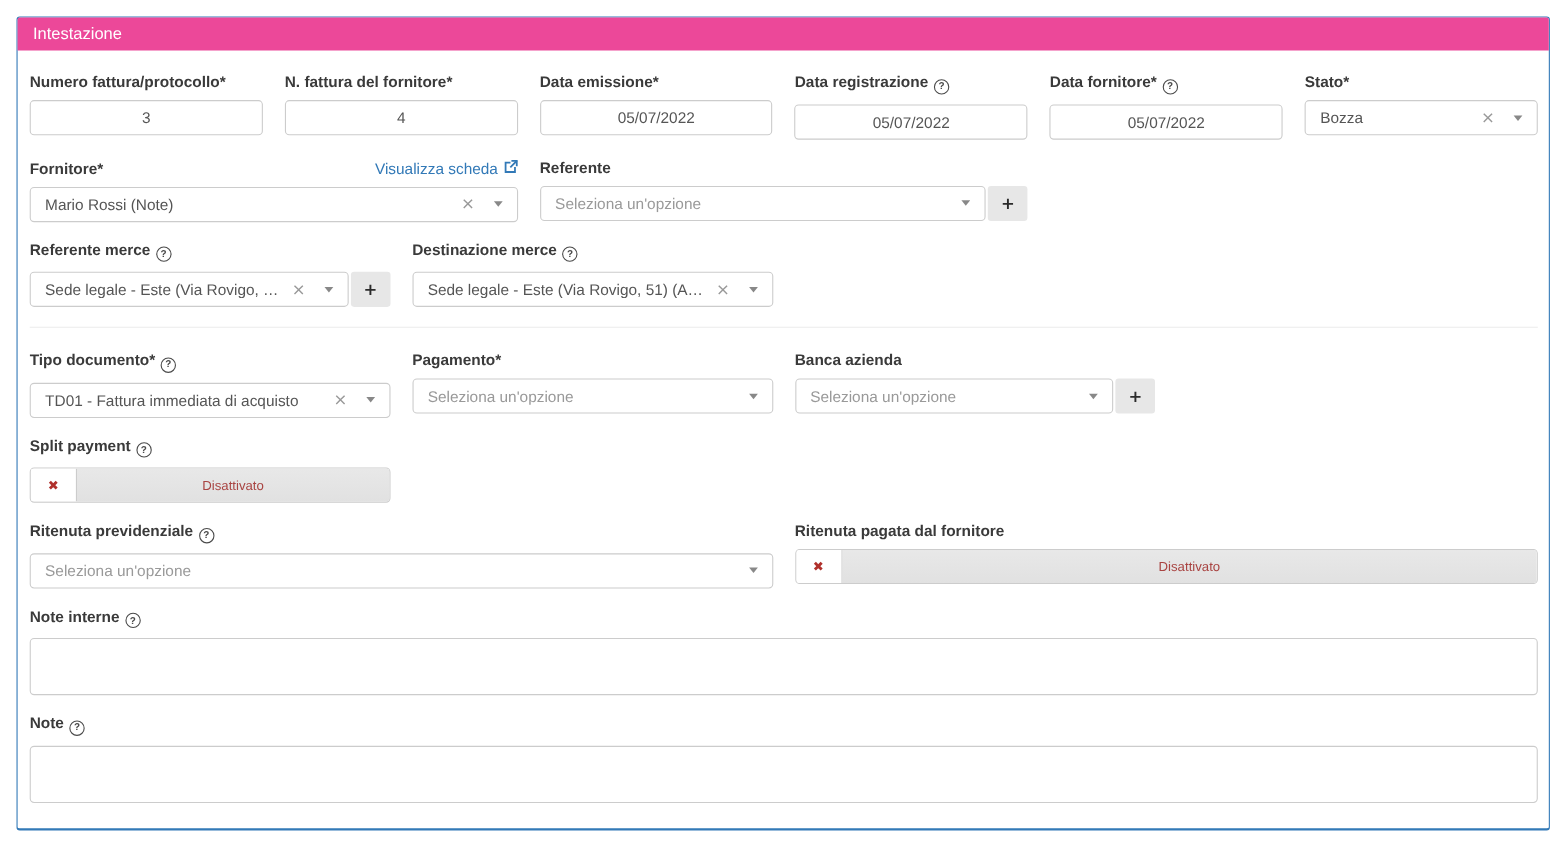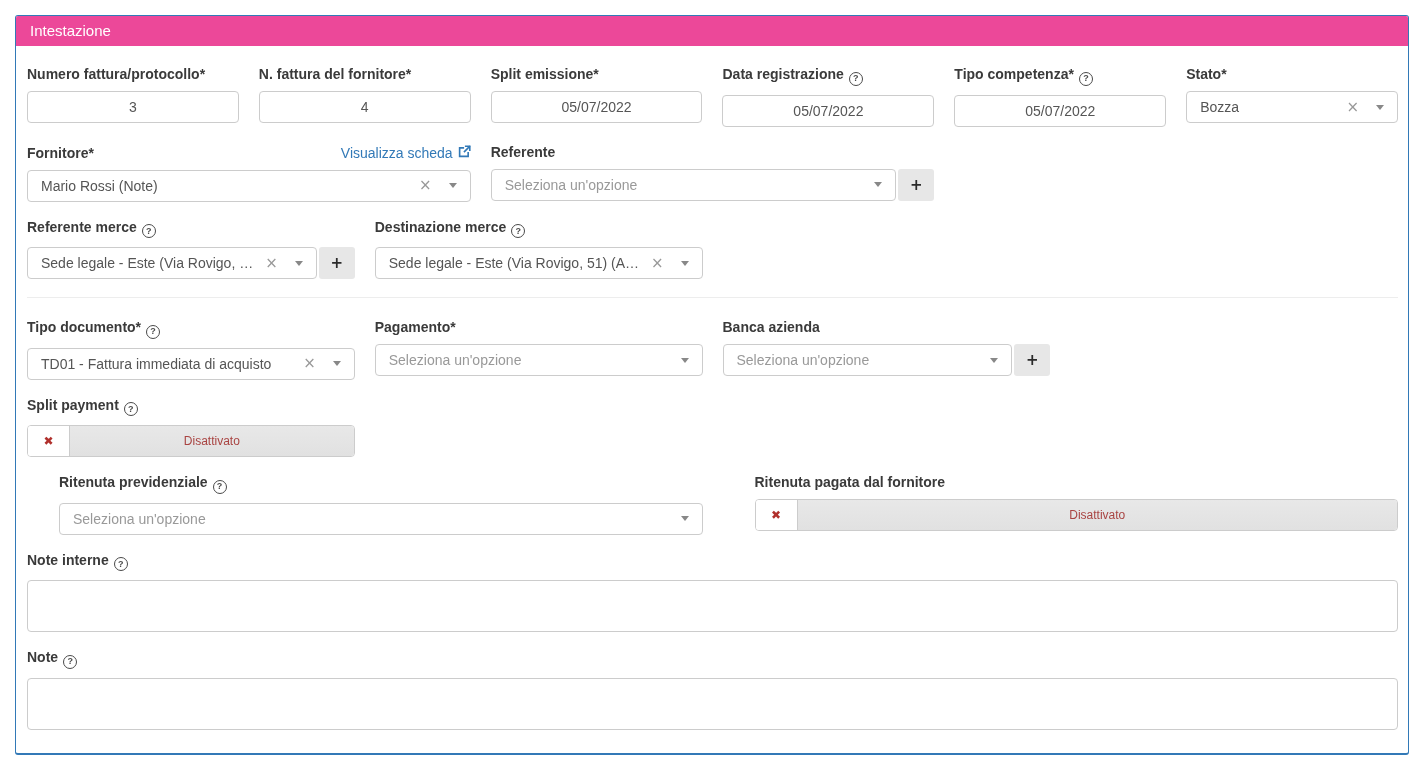--- a/index.html
+++ b/index.html
@@ -34,21 +34,21 @@
   .row {
     display: grid;
     grid-template-columns: repeat(12, 1fr);
     column-gap: 20px;
     margin-bottom: 18px;
     align-items: start;
   }
   .span-2 { grid-column: span 2; }
   .span-3 { grid-column: span 3; }
   .span-4 { grid-column: span 4; }
-  .span-6 { grid-column: span 6; margin-left: 32px; }
+  .span-6 { grid-column: span 6; }
   .span-12 { grid-column: span 12; }
 
   label.field-label {
     display: block;
     font-weight: 700;
     color: #3a3a3a;
     margin-bottom: 9px;
     line-height: 15px;
     white-space: nowrap;
   }
@@ -210,29 +210,29 @@
     <div class="row">
       <div class="span-2">
         <label class="field-label">Numero fattura/protocollo*</label>
         <input class="text-input" type="text" value="3" style="">
       </div>
       <div class="span-2">
         <label class="field-label">N. fattura del fornitore*</label>
         <input class="text-input" type="text" value="4" style="">
       </div>
       <div class="span-2">
-        <label class="field-label">Split emissione*</label>
+        <label class="field-label">Data emissione*</label>
         <input class="text-input" type="text" value="05/07/2022" style="">
       </div>
       <div class="span-2">
         <label class="field-label"><span>Data registrazione</span><span class="help-icon">?</span></label>
         <input class="text-input" type="text" value="05/07/2022" style="">
       </div>
       <div class="span-2">
-        <label class="field-label"><span>Tipo competenza*</span><span class="help-icon">?</span></label>
+        <label class="field-label"><span>Data fornitore*</span><span class="help-icon">?</span></label>
         <input class="text-input" type="text" value="05/07/2022" style="">
       </div>
       <div class="span-2">
         <label class="field-label">Stato*</label>
         <div class="select">
           <span class="sel-value">Bozza</span>
           <span class="clear-x">×</span>
           <span class="caret"></span>
         </div>
       </div>

